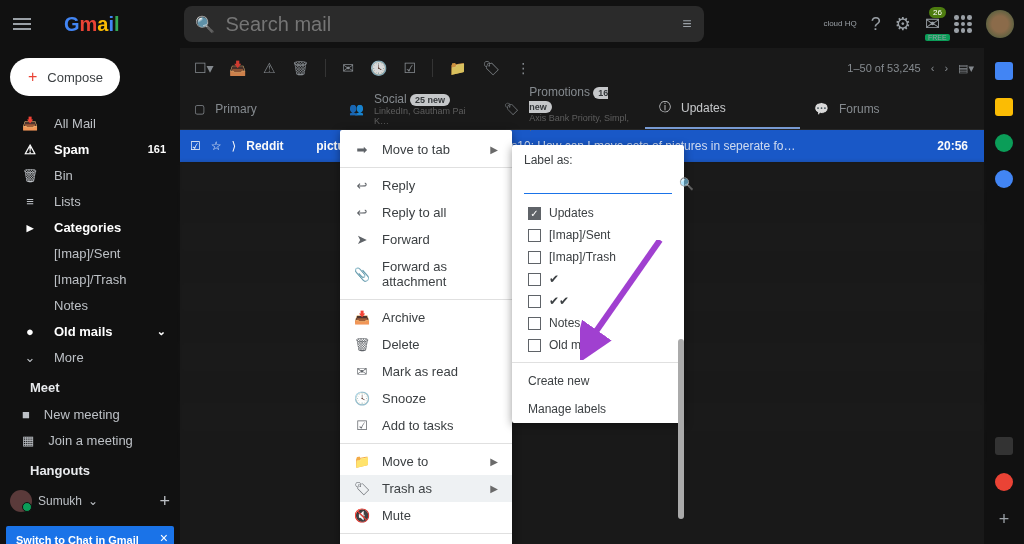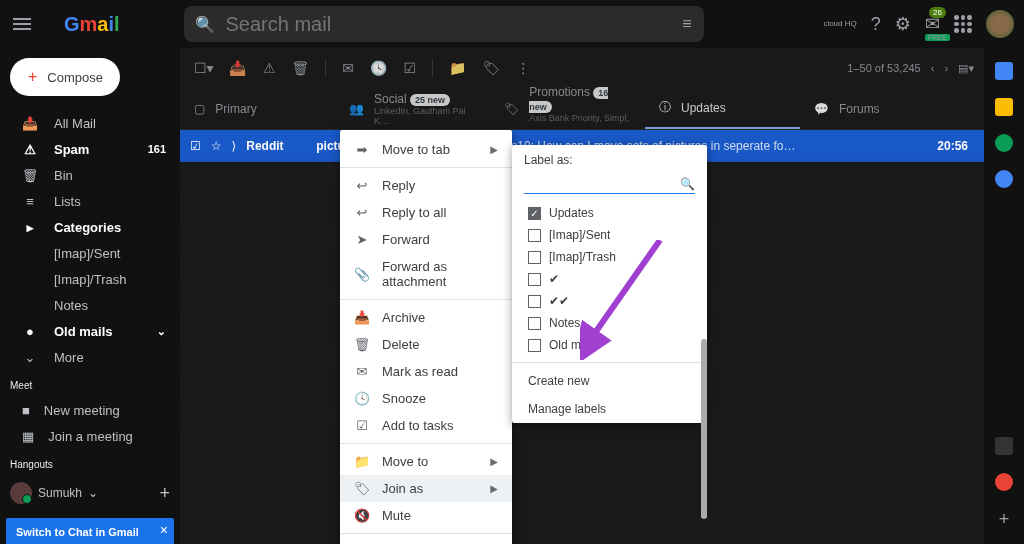--- a/index.html
+++ b/index.html
@@ -24,21 +24,21 @@
 .avatar{width:28px;height:28px;border-radius:50%;background:radial-gradient(circle,#8b6b4a 40%,#3a5a3a);cursor:pointer}
 .body{display:flex;height:calc(100% - 48px)}
 .sidebar{width:180px;display:flex;flex-direction:column;padding:6px 0;font-size:13px}
 .compose{background:#fff;color:#3c4043;border-radius:20px;padding:10px 18px;margin:4px 8px 14px 10px;display:flex;align-items:center;gap:10px;cursor:pointer;width:110px;font-weight:500}
 .plus{font-size:16px}
 .plus .r{color:#ea4335}
 .nav-item{display:flex;align-items:center;padding:4px 14px 4px 22px;gap:16px;cursor:pointer;color:#bdc1c6;height:26px}
 .nav-item.bold{font-weight:700;color:#fff}
 .nav-item .cnt{margin-left:auto;font-size:11px}
 .nav-icn{width:16px;text-align:center;font-size:13px}
-.sec-hdr{padding:10px 10px 6px;font-weight:400;color:#e8eaed;font-size:10px}
+.sec-hdr{padding:10px 30px 6px;font-weight:700;color:#e8eaed;font-size:13px}
 .meet-item{display:flex;align-items:center;padding:4px 22px;gap:14px;cursor:pointer;color:#bdc1c6;height:26px}
 .hangouts{padding:6px 10px}
 .hng-user{display:flex;align-items:center;gap:6px;color:#bdc1c6;font-size:12px;cursor:pointer}
 .hng-av{width:22px;height:22px;border-radius:50%;background:#5a3a3a;position:relative}
 .hng-av::after{content:'';position:absolute;bottom:0;right:0;width:8px;height:8px;background:#0b9d58;border-radius:50%;border:1px solid #111}
 .hng-plus{margin-left:auto;font-size:18px;cursor:pointer}
 .chat-banner{background:#1a73e8;color:#fff;font-size:10px;padding:8px 10px;margin:8px 6px 0;position:relative;border-radius:2px}
 .chat-banner b{font-size:11px}
 .banner-x{position:absolute;top:4px;right:6px;cursor:pointer;font-size:14px}
 .main{flex:1;background:#1a1a1a;position:relative;filter:brightness(.98)}
@@ -57,21 +57,21 @@
 .row-time{font-weight:700;margin-right:6px}
 .blur-rows{height:300px;background:repeating-linear-gradient(#1f1f1f 0 30px,#1a1a1a 30px 60px);filter:blur(2px);opacity:.25}
 .rail{width:40px;display:flex;flex-direction:column;align-items:center;gap:18px;padding:14px 0}
 .rail-icn{width:18px;height:18px;border-radius:3px;cursor:pointer}
 .context-menu{position:absolute;left:340px;top:130px;width:172px;background:#fff;color:#3c4043;border-radius:2px;box-shadow:0 2px 10px rgba(0,0,0,.4);font-size:13px;z-index:10;padding:6px 0}
 .cm-item{display:flex;align-items:center;padding:6px 14px;gap:12px;cursor:pointer}
 .cm-item:hover,.cm-item.hover{background:#eef1f3}
 .cm-sep{height:1px;background:#e0e0e0;margin:4px 0}
 .cm-arrow{margin-left:auto;color:#6a6a6a;font-size:10px}
 .cm-icn{width:16px;color:#5f6368;text-align:center}
-.label-panel{position:absolute;left:512px;top:145px;width:195px;background:#fff;color:#3c4043;border-radius:2px;box-shadow:0 2px 10px rgba(0,0,0,.4);font-size:12px;z-index:11}
+.label-panel{position:absolute;left:512px;top:145px;width:172px;background:#fff;color:#3c4043;border-radius:2px;box-shadow:0 2px 10px rgba(0,0,0,.4);font-size:12px;z-index:11}
 .lp-hdr{padding:8px 12px 4px;font-size:12px}
 .lp-search{display:flex;border-bottom:1px solid #1a73e8;margin:4px 12px 6px;padding:2px 0}
 .lp-search input{border:none;flex:1;outline:none;font-size:12px}
 .lp-list{max-height:180px;overflow-y:auto;padding:2px 0}
 .lp-item{display:flex;align-items:center;gap:8px;padding:4px 16px;cursor:pointer}
 .lp-chk{width:13px;height:13px;border:1.5px solid #5f6368;display:flex;align-items:center;justify-content:center;font-size:10px}
 .lp-chk.on{background:#5f6368;color:#fff}
 .lp-sep{height:1px;background:#e0e0e0;margin:4px 0}
 .lp-action{padding:7px 16px;cursor:pointer}
 .arrow-annot{position:absolute;left:580px;top:240px;z-index:12;pointer-events:none}
@@ -305,21 +305,21 @@
       <span>Add to tasks</span>
     </div>
     <div class="cm-sep"></div>
     <div class="cm-item">
       <span class="cm-icn">📁</span>
       <span>Move to</span>
       <span class="cm-arrow">▶</span>
     </div>
     <div class="cm-item hover">
       <span class="cm-icn">🏷</span>
-      <span>Join as</span>
+      <span>Trash as</span>
       <span class="cm-arrow">▶</span>
     </div>
     <div class="cm-item">
       <span class="cm-icn">🔇</span>
       <span>Mute</span>
     </div>
     <div class="cm-sep"></div>
     <div class="cm-item"></div>
   </div>
 

